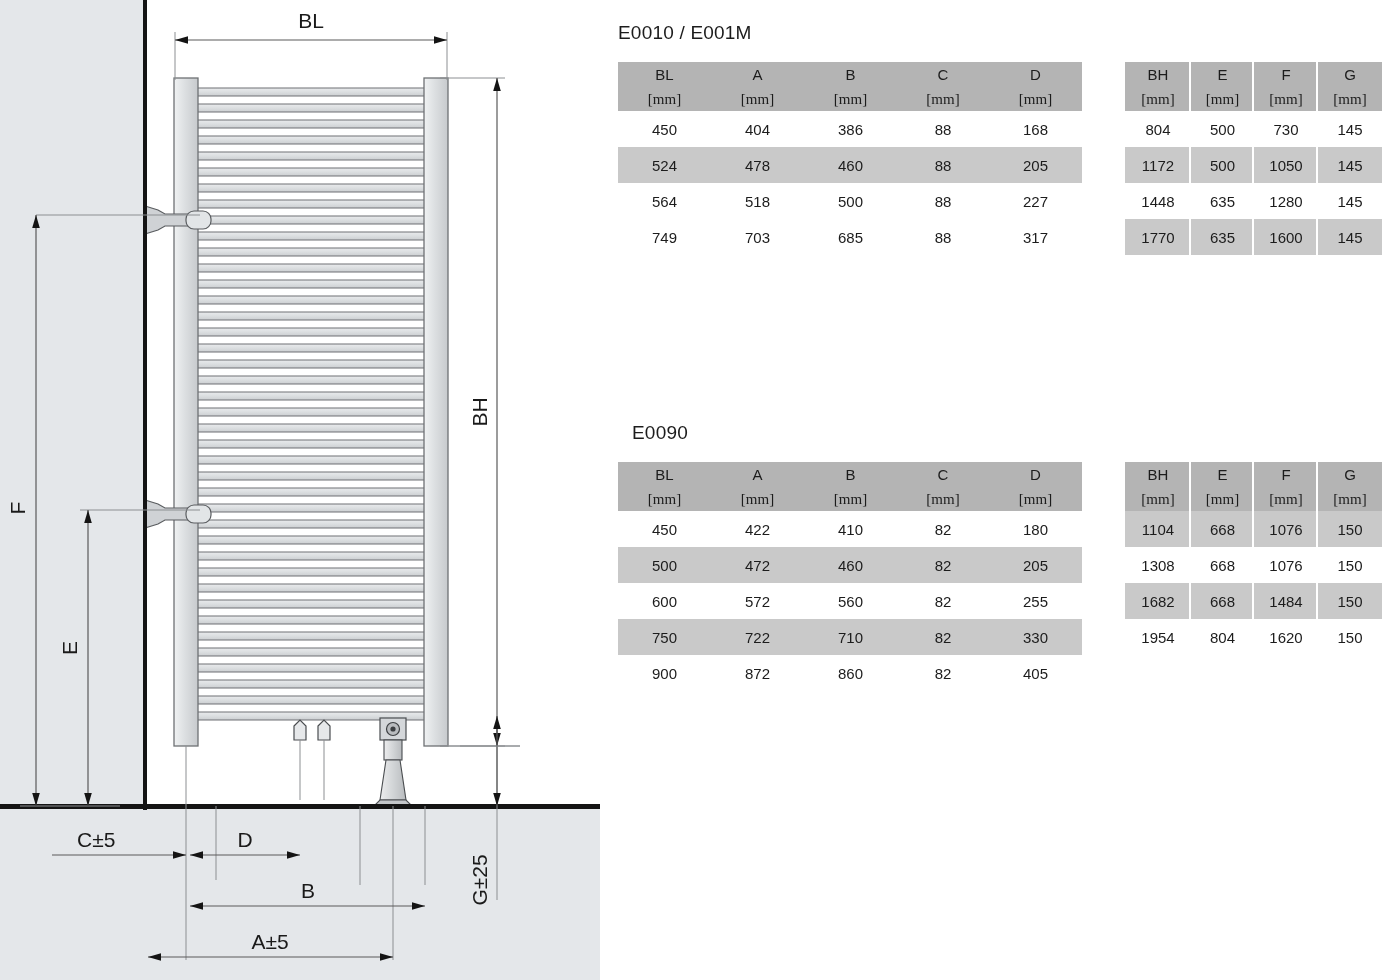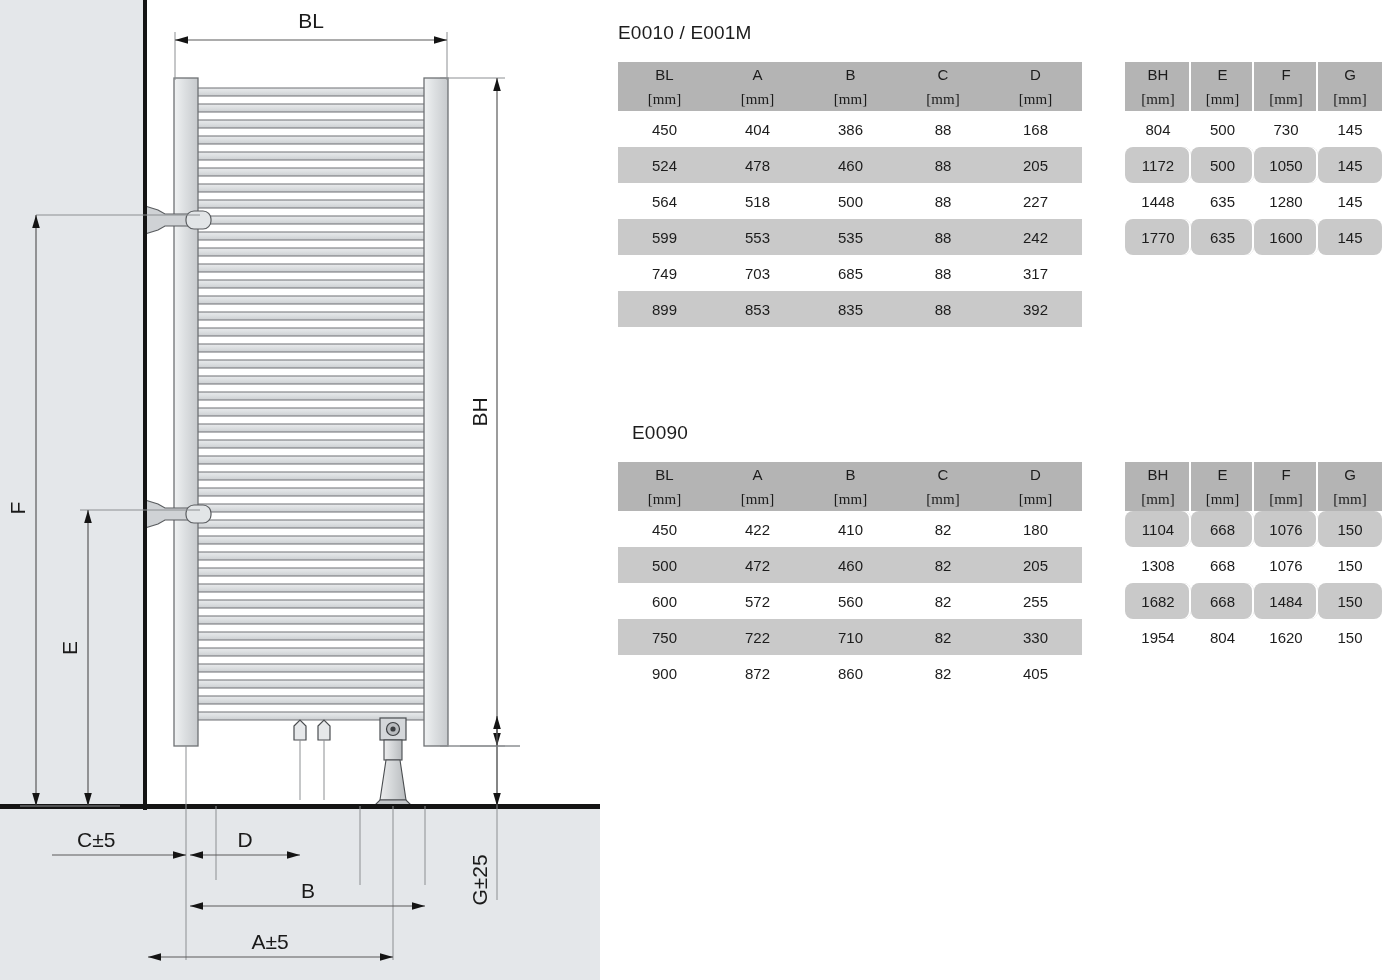--- a/index.html
+++ b/index.html
@@ -59,21 +59,20 @@
   }
   
   table.dim.narrow thead th{
     box-shadow: inset -2px 0 0 #ffffff;
   }
   table.dim.narrow thead th:last-child{
     box-shadow:none;
   }
   table.dim.narrow tbody tr.alt td{
     box-shadow: inset -2px 0 0 #ffffff;
-    border-radius: 8px;
   }
   table.dim.narrow tbody tr.alt td:last-child{
     box-shadow:none;
   }
 </style>
 </head>
 <body>
 
 <div id="drawing">
   <svg width="600" height="980" viewBox="0 0 600 980" xmlns="http://www.w3.org/2000/svg">
@@ -298,40 +297,26 @@
         <td>88</td>
         <td>205</td>
       </tr>
       <tr>
         <td>564</td>
         <td>518</td>
         <td>500</td>
         <td>88</td>
         <td>227</td>
       </tr>
-      <tr class="alt">
-        <td>599</td>
-        <td>553</td>
-        <td>535</td>
-        <td>88</td>
-        <td>242</td>
-      </tr>
       <tr>
         <td>749</td>
         <td>703</td>
         <td>685</td>
         <td>88</td>
         <td>317</td>
-      </tr>
-      <tr class="alt">
-        <td>899</td>
-        <td>853</td>
-        <td>835</td>
-        <td>88</td>
-        <td>392</td>
       </tr>
     </tbody>
   </table>
 
   <table class="dim narrow" style="left:525px;top:62px;width:257px;">
     <colgroup>
         <col style="width:66px">
         <col style="width:63px">
         <col style="width:64px">
         <col style="width:64px">

